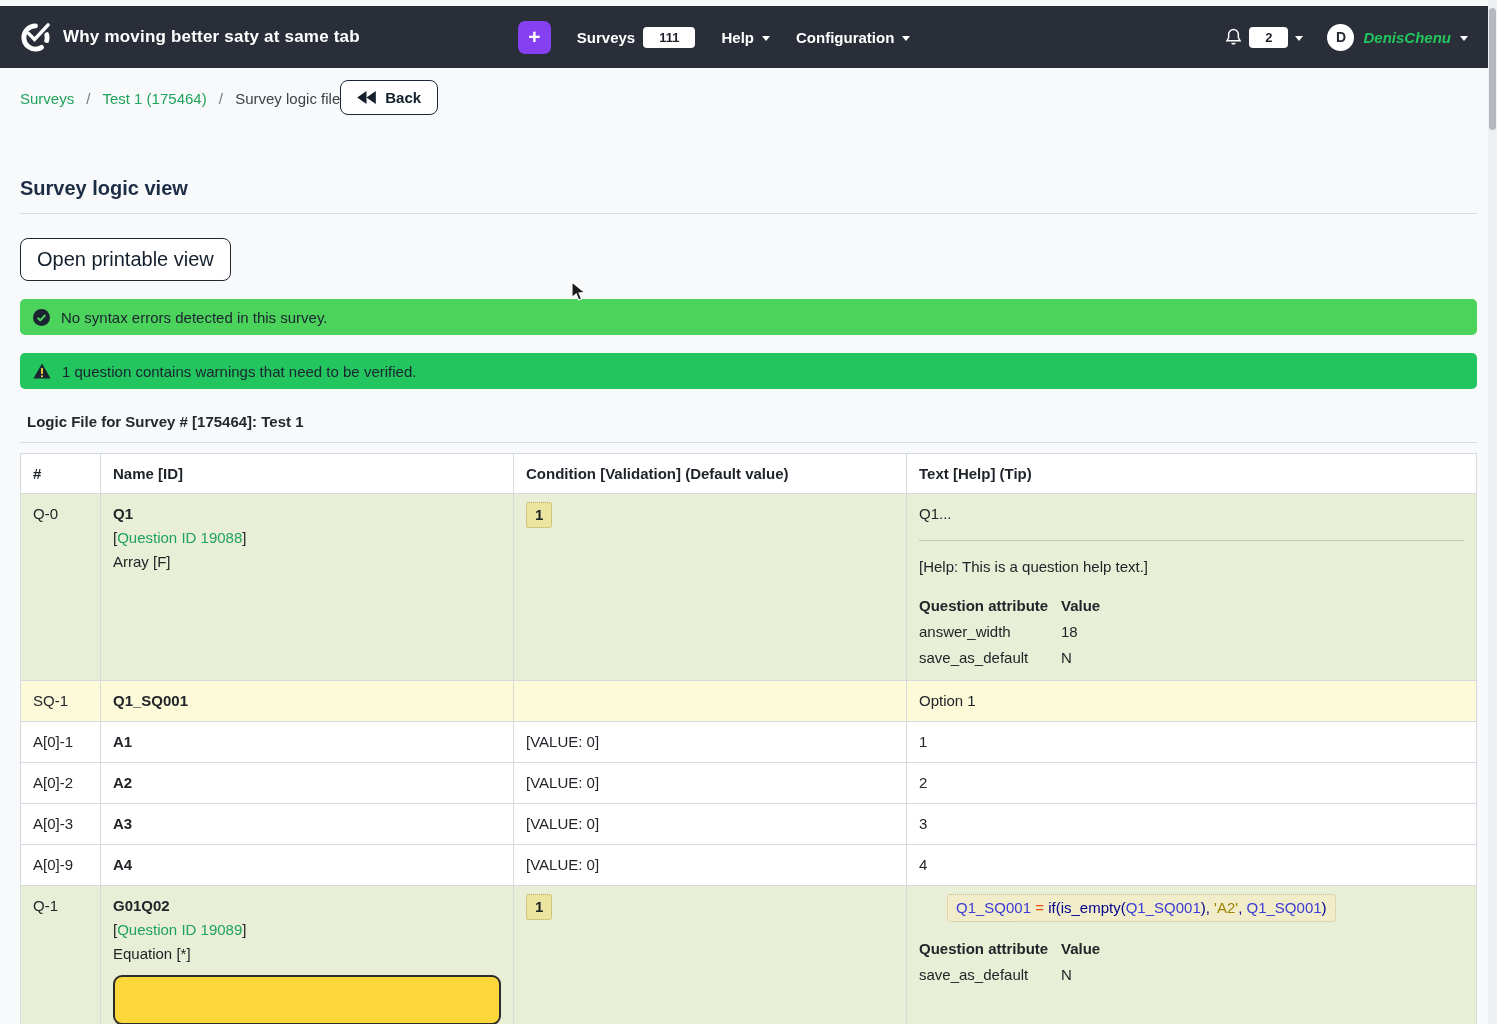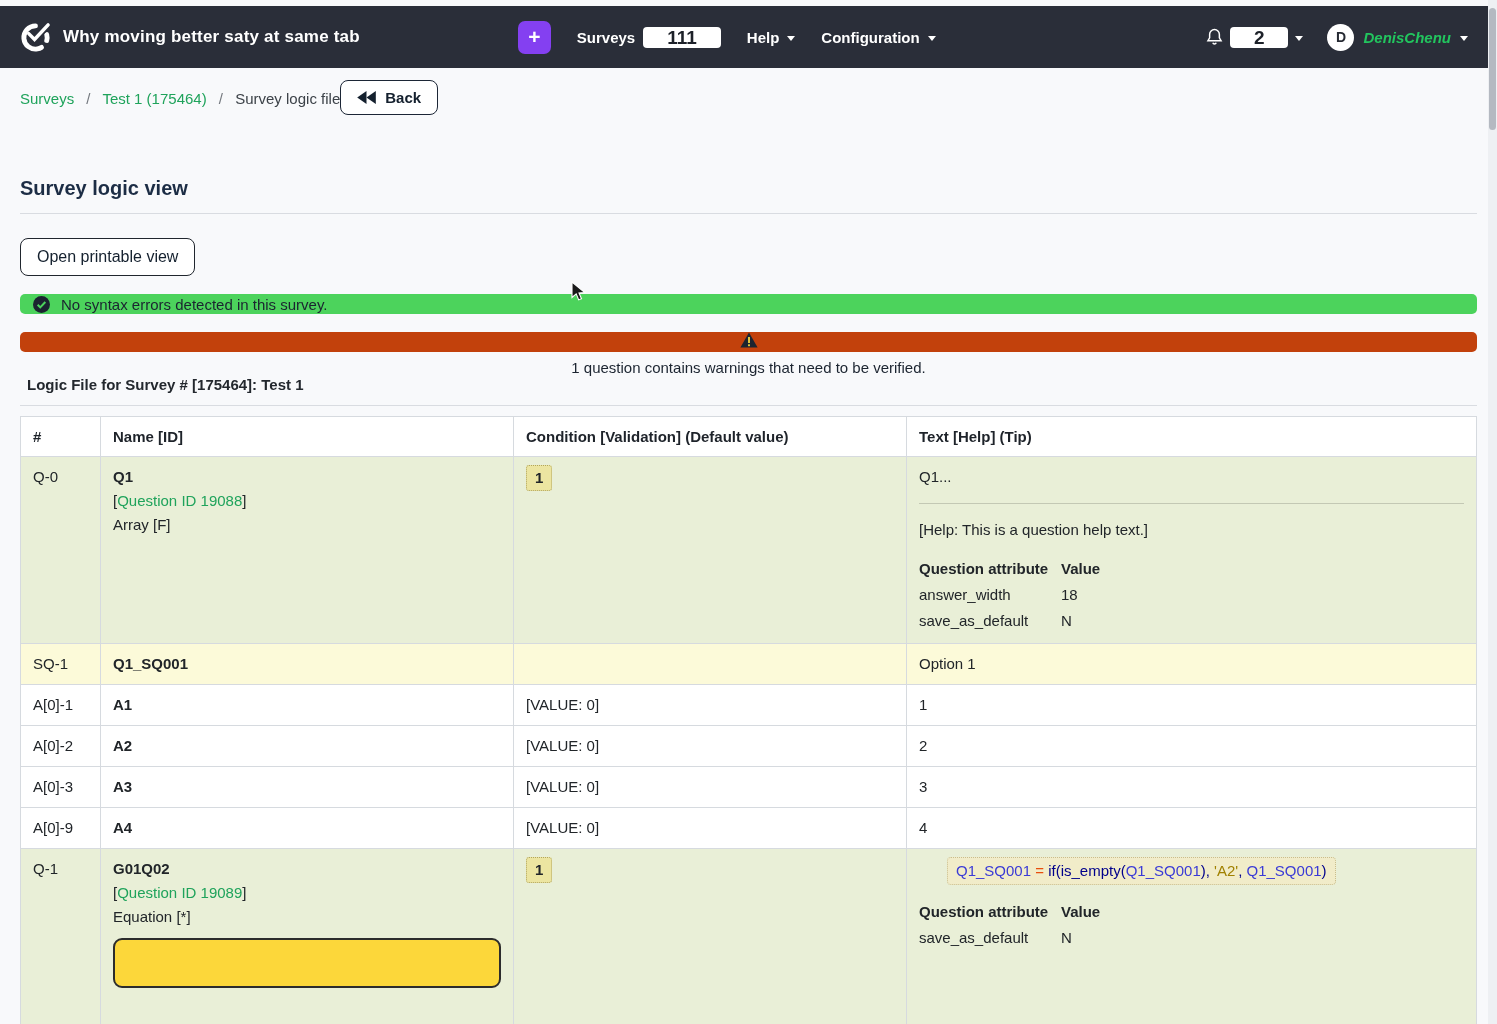--- a/index.html
+++ b/index.html
@@ -14,44 +14,44 @@
   .scrollbar .thumb { position:absolute; top:8px; left:1px; width:7px; height:122px; background:#b4b9c1; border-radius:4px; }
   
   .topstrip { height:6px; background:#f8f9fb; }
   .navbar { background:#2a2e39; height:62px; display:flex; align-items:center; padding:0 20px; margin-right:9px; }
   .brand-group { display:flex; align-items:center; gap:12px; }
   .brand-title { color:#fff; font-weight:bold; font-size:17px; letter-spacing:.2px; }
   .nav-center { display:flex; align-items:center; gap:26px; margin-left:158px; }
   .plus-btn { width:33px; height:33px; background:#8440f1; border-radius:7px; color:#fff; font-size:21px; font-weight:bold;
               display:flex; align-items:center; justify-content:center; cursor:pointer; }
   .nav-item { color:#fff; font-size:15px; font-weight:600; display:flex; align-items:center; gap:8px; cursor:pointer; }
-  .badge-light { background:#fff; color:#1d2129; font-weight:bold; font-size:19px; padding:2px 24px; border-radius:4px; line-height:17px; }
+  .badge-light { background:#fff; color:#1d2129; font-weight:bold; font-size:13px; padding:2px 16px; border-radius:4px; line-height:17px; }
   .caret { width:0; height:0; border-left:4.5px solid transparent; border-right:4.5px solid transparent; border-top:5px solid #fff; margin-top:2px; }
   .nav-right { margin-left:auto; display:flex; align-items:center; gap:24px; }
   .bell-group { display:flex; align-items:center; gap:7px; }
   .user-group { display:flex; align-items:center; gap:9px; }
   .avatar { width:27px; height:27px; border-radius:50%; background:#fff; color:#262a33; font-weight:bold; font-size:14px;
             display:flex; align-items:center; justify-content:center; }
   .user-name { color:#22c55e; font-weight:bold; font-size:15px;font-style:italic; }
   
   .main { padding:0 20px; position:relative; }
   .breadcrumb-row { display:flex; justify-content:flex-start; align-items:flex-start; margin-top:12px; }
   .breadcrumb { padding-top:10px; font-size:15px; }
   .crumb-link { color:#1fa35b; text-decoration:none; cursor:pointer; }
   .crumb-sep { color:#74797f; margin:0 8px; }
   .crumb-current { color:#3c4248; }
   .back-btn { display:flex; align-items:center; gap:9px; background:#fff; border:1px solid #1c2636; border-radius:8px;
               padding:8px 16px; font-size:15px; font-weight:600; color:#14202e; cursor:pointer; }
   .page-title { margin-top:62px; font-size:20px; font-weight:bold; color:#1c2d45; padding-bottom:13px; border-bottom:1px solid #d9dce1; }
   .printable-btn { margin-top:24px; display:inline-block; background:#fff; border:1px solid #20262e; border-radius:8px;
-                   padding:9px 16px; font-size:16px; color:#14202e; cursor:pointer; }
+                   padding:9px 16px; font-size:20px; color:#14202e; cursor:pointer; }
   .alert { margin-top:18px; border-radius:5px; padding:0 13px; display:flex; align-items:center; gap:11px;
-           font-size:15px; color:#1b2430; height:20px; }
+           font-size:15px; color:#1b2430; height:36px; }
   .alert-success { background:#4cd35c; }
-  .alert-warning { background:#c2410c;flex-direction:column; }
+  .alert-warning { background:#22c55e; }
   .table-caption { margin-top:24px; font-size:15px; font-weight:bold; color:#23282e; padding:0 0 12px 7px; border-bottom:1px solid #d9dce1; }
   
   table.logic { width:100%; border-collapse:collapse; table-layout:fixed; margin-top:10px; font-size:15px; background:#fff; }
   table.logic th, table.logic td { border:1px solid #d6dadf; padding:8px 12px; vertical-align:top; text-align:left; }
   table.logic th { font-weight:bold; color:#1e232a; padding:11px 12px; background:#fff; }
   .row-group td { background:#d4d4d4; }
   .row-question td { background:#e9efd7; }
   .row-sub td { background:#fcfad9; }
   .row-answer td { background:#fff; }
   .line { line-height:24px; }

